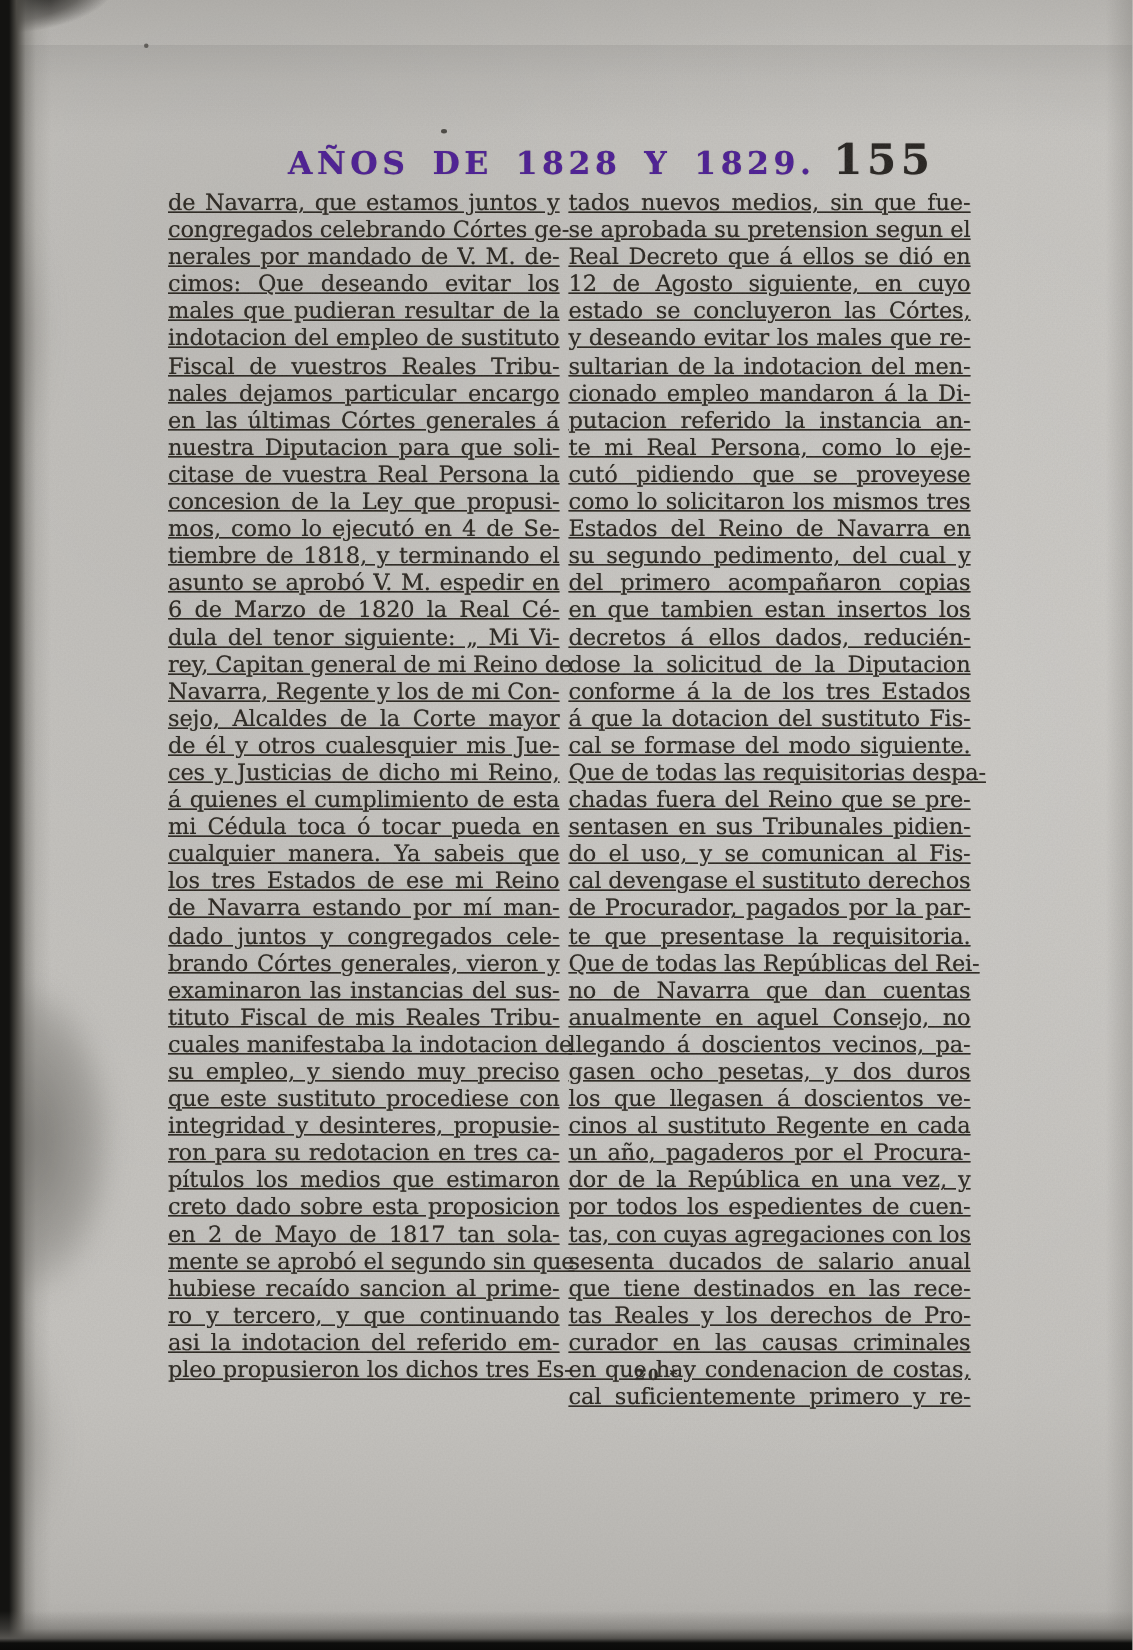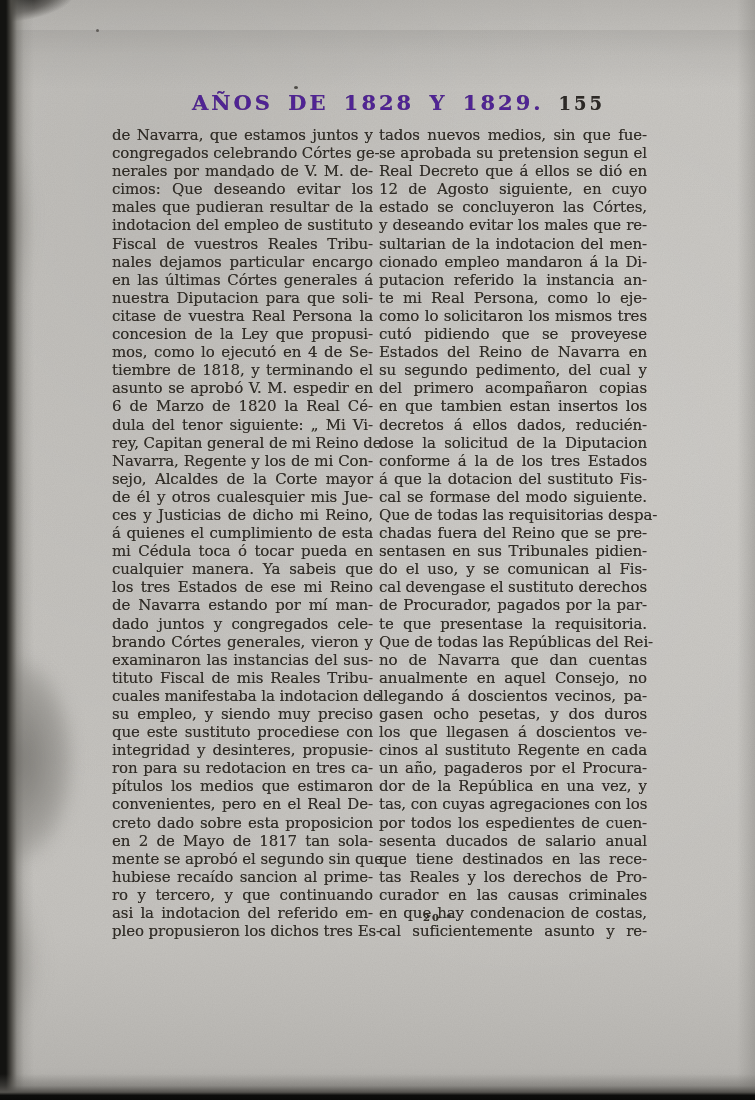--- a/index.html
+++ b/index.html
@@ -21,31 +21,31 @@
     position: absolute; left: 112px; top: 90px; width: 535px;
     display: flex; align-items: baseline;
   }
   .header-title {
     margin-left: 80px;
     font-size: 21px; letter-spacing: 3px; word-spacing: 5px;
     font-weight: bold; color: #4c1d95;
     text-shadow: 0 0 0.6px rgba(38,35,32,0.55);
   }
   .header-page-number {
-    margin-left: auto; margin-right: 42px;
-    font-size: 18px; letter-spacing: 3px; font-weight: bold; color: #262320;
+    margin-left: auto; margin-right: 24px;
+    font-size: 28px; letter-spacing: 3px; font-weight: bold; color: #262320;
     text-shadow: 0 0 0.6px rgba(38,35,32,0.55);
   }
 
   
   .text-block {
     position: absolute; left: 112px; top: 126px; width: 535px;
     display: flex; gap: 6px; z-index: 2;
   }
-  .col { font-size: 15px; letter-spacing: -0.1px; }
+  .col { font-size: 15px; letter-spacing: -0.1px; text-decoration: underline; }
   .col-1 { width: 261px; }
   .col-2 { width: 268px; }
   .text-line {
     line-height: 18.1px;
     text-align: justify; text-align-last: justify;
     white-space: nowrap;
     text-shadow: 0 0 0.5px rgba(40,36,30,0.6);
   }
   .signature-mark {
     position: absolute; left: 423px; top: 912px;
@@ -151,42 +151,41 @@
         <div class="text-line">dado juntos y congregados cele-</div>
         <div class="text-line">brando Córtes generales, vieron y</div>
         <div class="text-line">examinaron las instancias del sus-</div>
         <div class="text-line">tituto Fiscal de mis Reales Tribu-</div>
         <div class="text-line">cuales manifestaba la indotacion de</div>
         <div class="text-line">su empleo, y siendo muy preciso</div>
         <div class="text-line">que este sustituto procediese con</div>
         <div class="text-line">integridad y desinteres, propusie-</div>
         <div class="text-line">ron para su redotacion en tres ca-</div>
         <div class="text-line">pítulos los medios que estimaron</div>
-        <div class="text-line">convenientes, pero en el Real De-</div>
         <div class="text-line">creto dado sobre esta proposicion</div>
         <div class="text-line">en 2 de Mayo de 1817 tan sola-</div>
         <div class="text-line">mente se aprobó el segundo sin que</div>
         <div class="text-line">hubiese recaído sancion al prime-</div>
         <div class="text-line">ro y tercero, y que continuando</div>
         <div class="text-line">asi la indotacion del referido em-</div>
         <div class="text-line">pleo propusieron los dichos tres Es-</div>
       </div>
     <div class="col col-2">
         <div class="text-line">tados nuevos medios, sin que fue-</div>
         <div class="text-line">se aprobada su pretension segun el</div>
         <div class="text-line">Real Decreto que á ellos se dió en</div>
         <div class="text-line">12 de Agosto siguiente, en cuyo</div>
         <div class="text-line">estado se concluyeron las Córtes,</div>
         <div class="text-line">y deseando evitar los males que re-</div>
         <div class="text-line">sultarian de la indotacion del men-</div>
         <div class="text-line">cionado empleo mandaron á la Di-</div>
         <div class="text-line">putacion referido la instancia an-</div>
         <div class="text-line">te mi Real Persona, como lo eje-</div>
+        <div class="text-line">cutó pidiendo que se proveyese</div>
         <div class="text-line">como lo solicitaron los mismos tres</div>
-        <div class="text-line">cutó pidiendo que se proveyese</div>
         <div class="text-line">Estados del Reino de Navarra en</div>
         <div class="text-line">su segundo pedimento, del cual y</div>
         <div class="text-line">del primero acompañaron copias</div>
         <div class="text-line">en que tambien estan insertos los</div>
         <div class="text-line">decretos á ellos dados, reducién-</div>
         <div class="text-line">dose la solicitud de la Diputacion</div>
         <div class="text-line">conforme á la de los tres Estados</div>
         <div class="text-line">á que la dotacion del sustituto Fis-</div>
         <div class="text-line">cal se formase del modo siguiente.</div>
         <div class="text-line">Que de todas las requisitorias despa-</div>
@@ -198,28 +197,28 @@
         <div class="text-line">te que presentase la requisitoria.</div>
         <div class="text-line">Que de todas las Repúblicas del Rei-</div>
         <div class="text-line">no de Navarra que dan cuentas</div>
         <div class="text-line">anualmente en aquel Consejo, no</div>
         <div class="text-line">llegando á doscientos vecinos, pa-</div>
         <div class="text-line">gasen ocho pesetas, y dos duros</div>
         <div class="text-line">los que llegasen á doscientos ve-</div>
         <div class="text-line">cinos al sustituto Regente en cada</div>
         <div class="text-line">un año, pagaderos por el Procura-</div>
         <div class="text-line">dor de la República en una vez, y</div>
+        <div class="text-line">por todos los espedientes de cuen-</div>
         <div class="text-line">tas, con cuyas agregaciones con los</div>
-        <div class="text-line">por todos los espedientes de cuen-</div>
         <div class="text-line">sesenta ducados de salario anual</div>
         <div class="text-line">que tiene destinados en las rece-</div>
         <div class="text-line">tas Reales y los derechos de Pro-</div>
         <div class="text-line">curador en las causas criminales</div>
         <div class="text-line">en que hay condenacion de costas,</div>
-        <div class="text-line">cal suficientemente asunto y re-</div>
+        <div class="text-line">cal suficientemente primero y re-</div>
       </div>
   </div>
 
   <div class="signature-mark">20 *</div>
 
   <svg class="noise" width="755" height="1100">
     <filter id="grain">
       <feTurbulence type="fractalNoise" baseFrequency="0.9" numOctaves="2" stitchTiles="stitch"></feTurbulence>
       <feColorMatrix type="matrix" values="0 0 0 0 0.25  0 0 0 0 0.24  0 0 0 0 0.22  0 0 0 0.8 0"></feColorMatrix>
     </filter>

